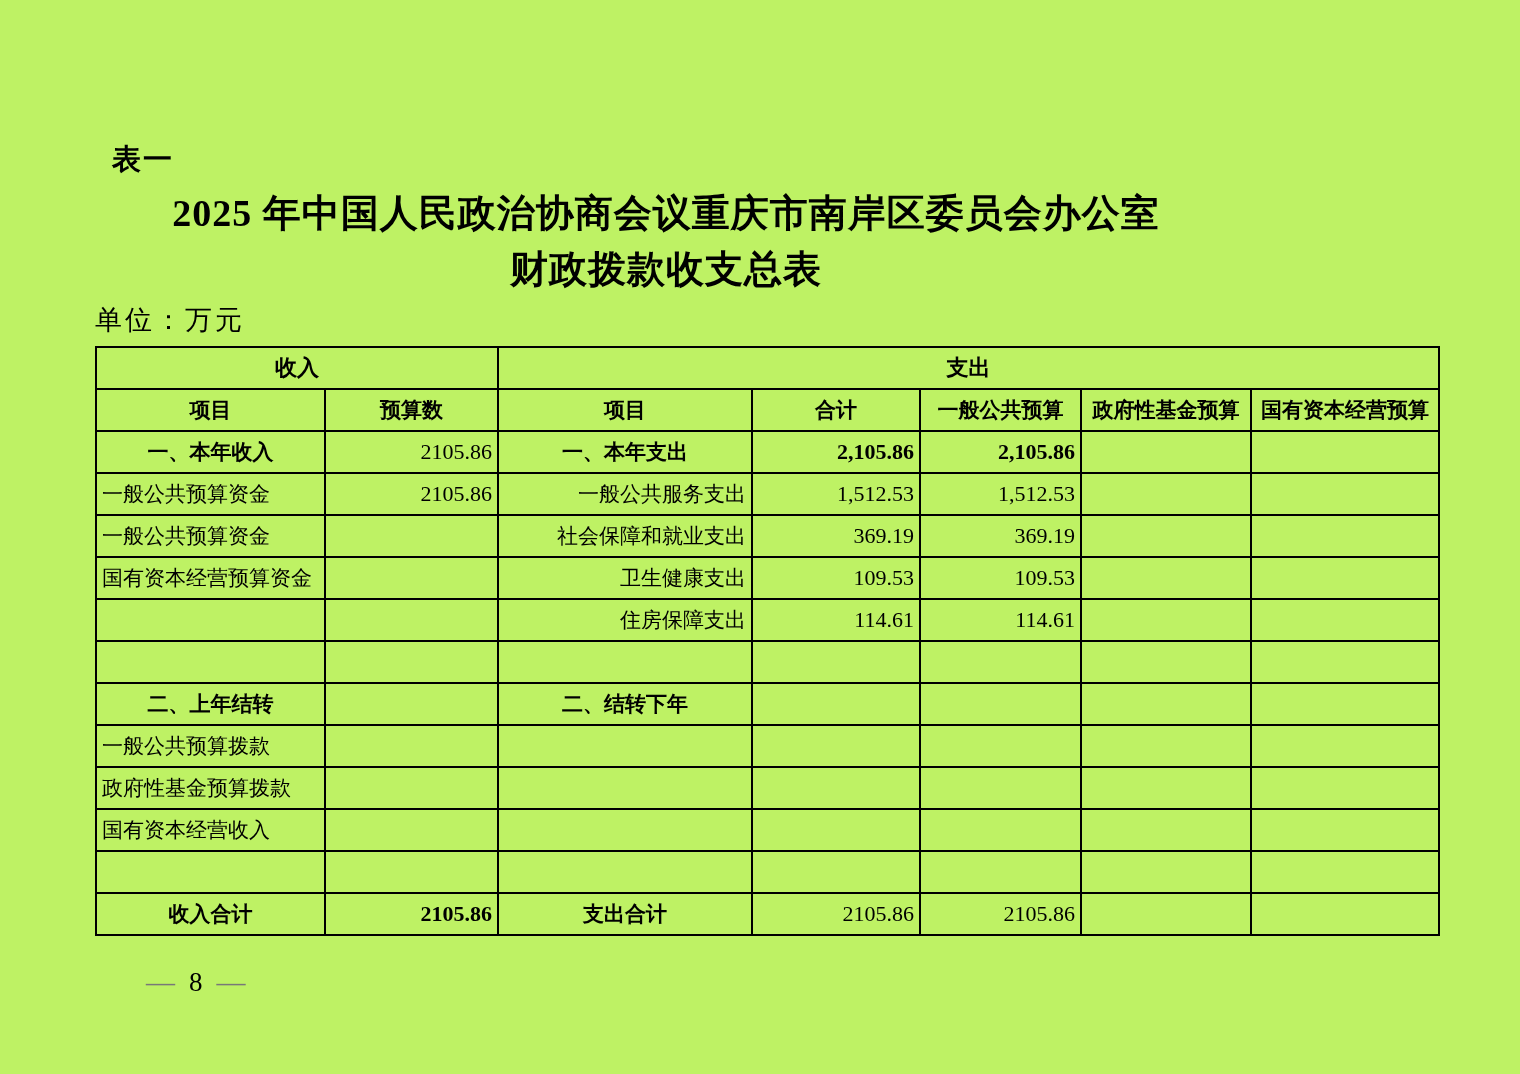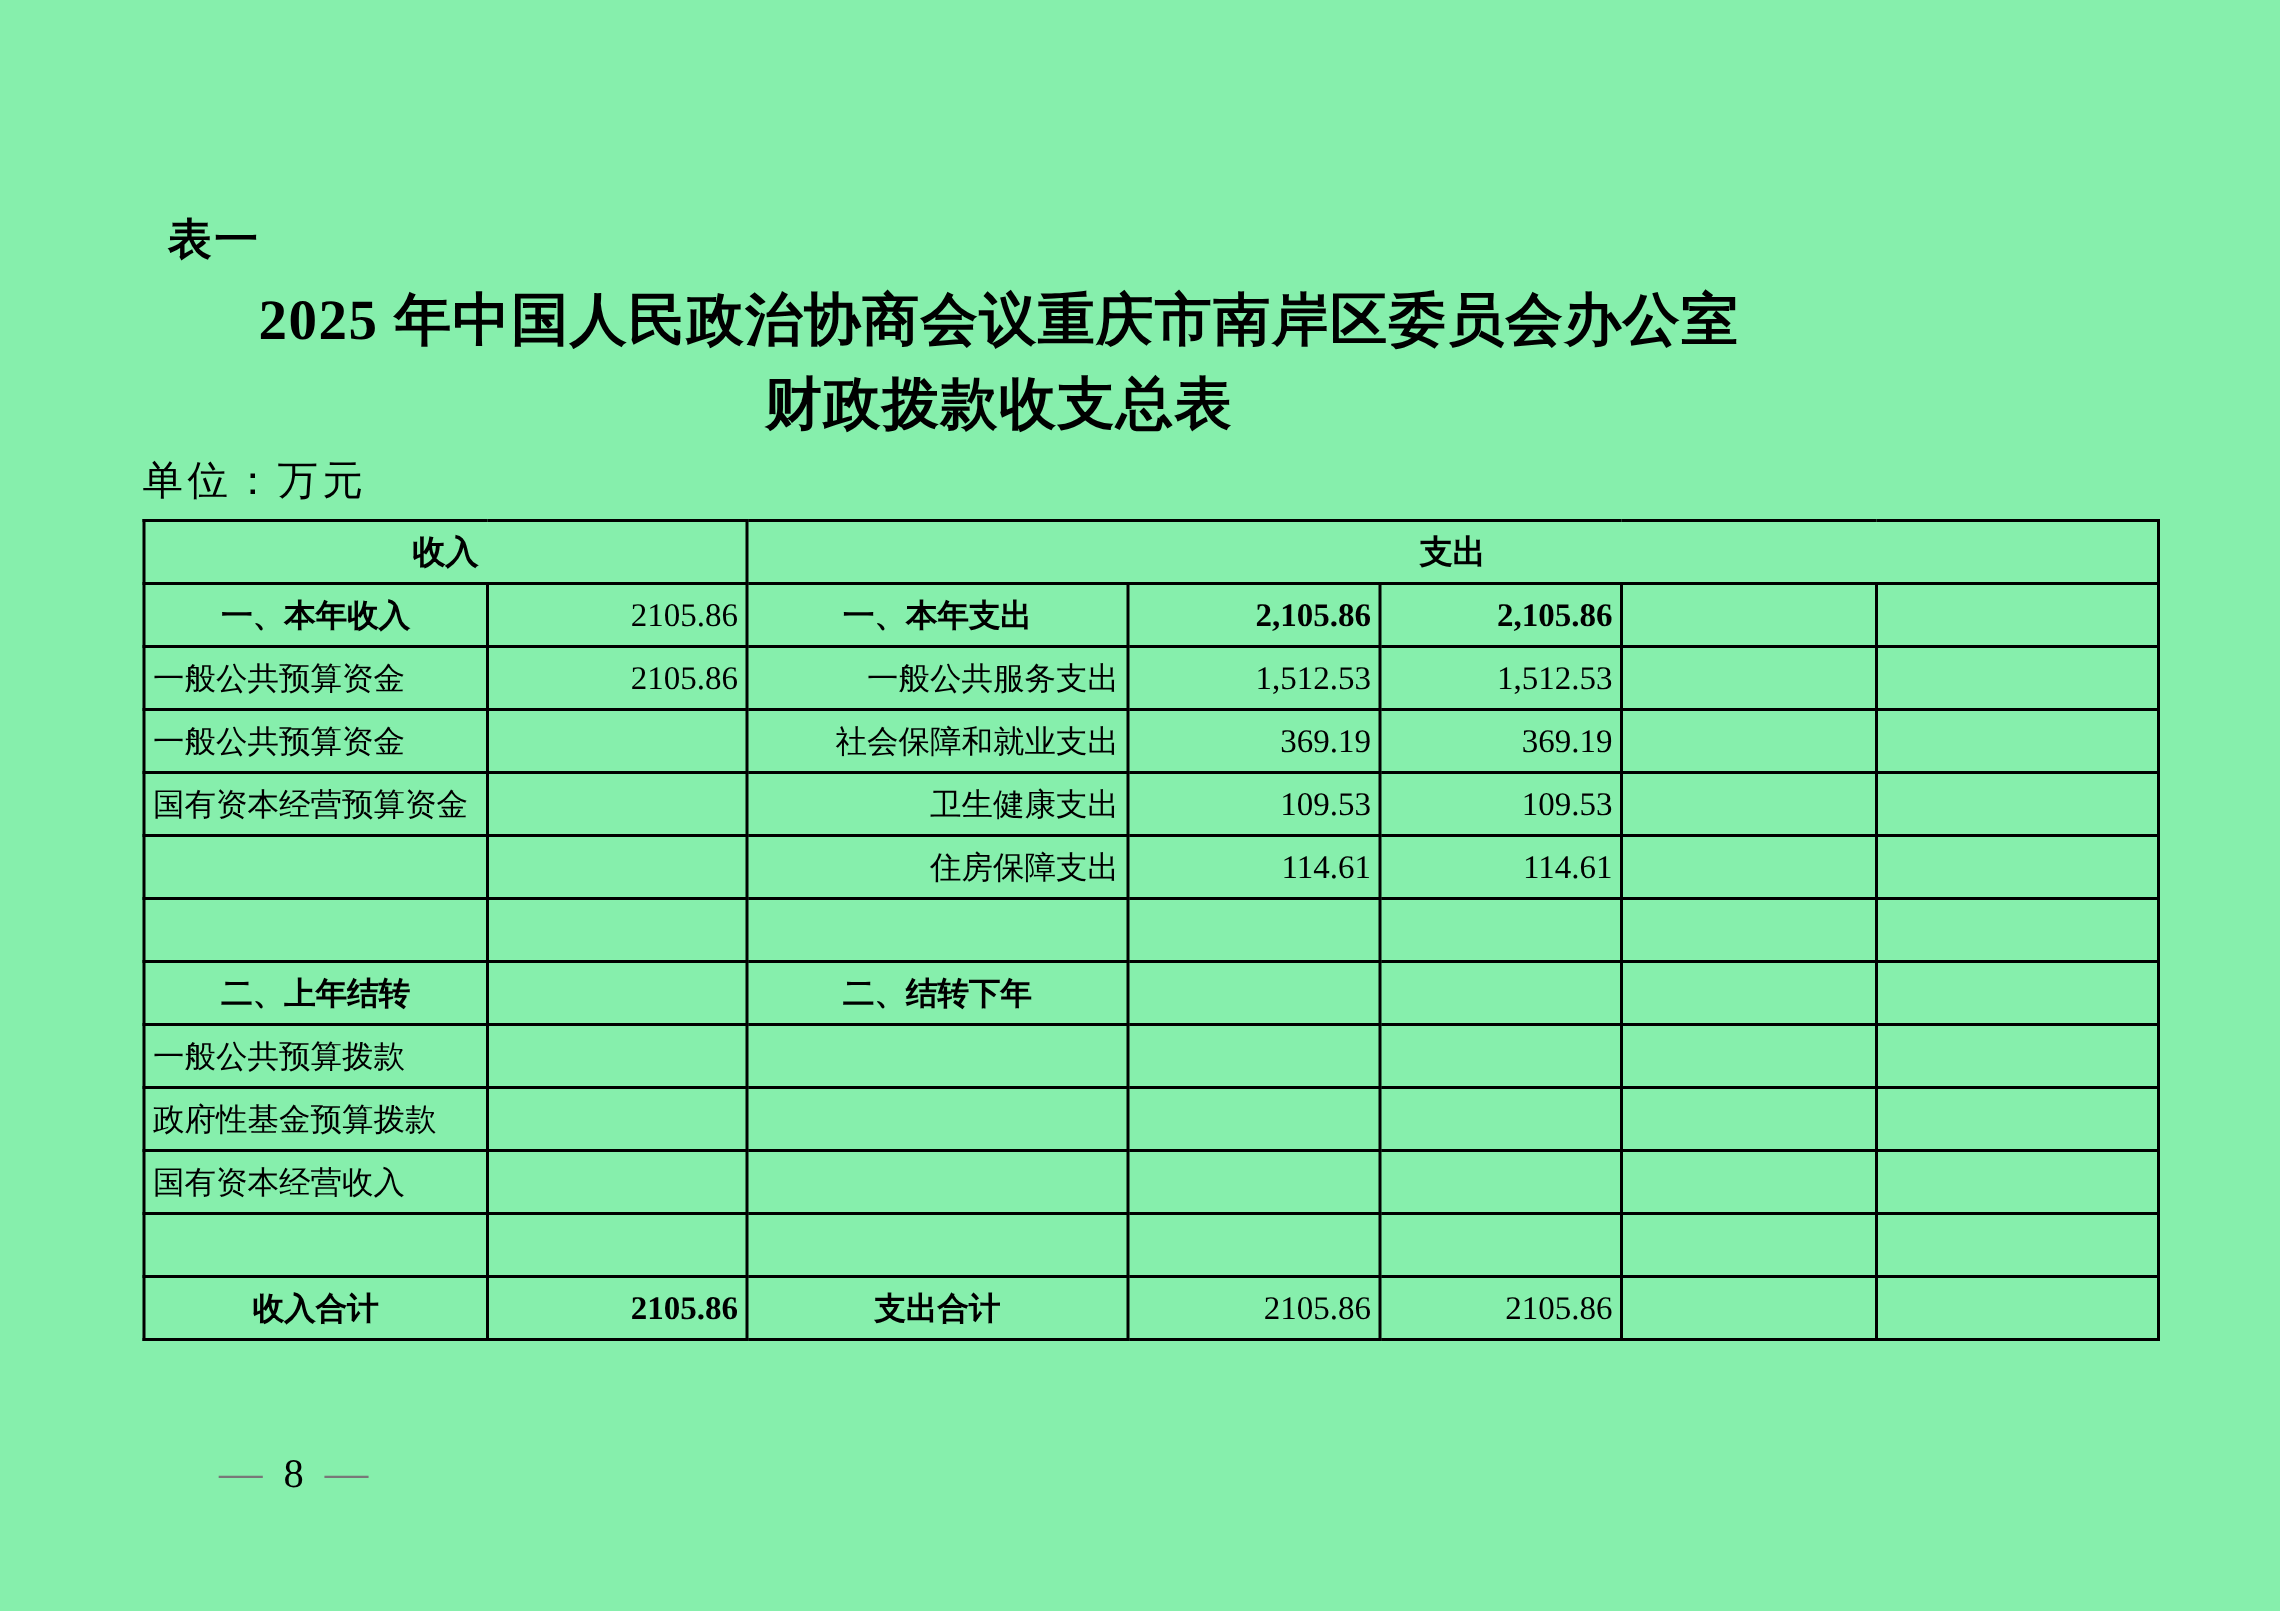--- a/index.html
+++ b/index.html
@@ -1,17 +1,17 @@
 <!DOCTYPE html>
 <html><head>
 <meta charset="utf-8">
 <style>
   html,body{margin:0;padding:0;background:#ffffff;}
   body{width:1520px;height:1074px;font-family:"Liberation Serif",serif;color:#000;}
-  .page{position:relative;width:1520px;height:1074px;background:#86efac;overflow:hidden;}
+  .page{position:relative;width:1520px;height:1074px;background:#bef264;overflow:hidden;}
   .table-label{position:absolute;left:112px;top:140px;font-family:"Liberation Sans",sans-serif;
     font-weight:bold;font-size:29px;letter-spacing:2px;}
   .doc-title{position:absolute;left:0;width:1332px;text-align:center;font-weight:bold;
     font-size:38px;font-family:"Liberation Serif",serif;letter-spacing:1px;white-space:nowrap;}
   .t1{top:188px;} .t2{top:244px;}
   .unit-row{position:absolute;left:95px;top:302px;width:1343px;text-align:left;
     font-size:27px;padding-right:25px;box-sizing:border-box;letter-spacing:3px;}
   table.budget{position:absolute;left:95px;top:346px;width:1343px;border-collapse:collapse;
     table-layout:fixed;padding-left:28px;}
   table.budget th,table.budget td{border:2px solid #000;height:42px;padding:0 5px;
@@ -48,20 +48,29 @@
         <col style="width:254px">
       <col style="width:168px">
         <col style="width:161px">
         <col style="width:170px">
         <col style="width:188px">
     </colgroup>
     <tbody>
       <tr>
         <th class="gh" colspan="2">收入</th>
         <th class="gh" colspan="5">支出</th>
+      </tr>
+      <tr>
+        <th class="ch">项目</th>
+        <th class="ch">预算数</th>
+        <th class="ch">项目</th>
+        <th class="ch">合计</th>
+        <th class="ch">一般公共预算</th>
+        <th class="ch">政府性基金预算</th>
+        <th class="ch">国有资本经营预算</th>
       </tr>
 
       <tr>
         <td class="tc b">一、本年收入</td>
         <td class="num">2105.86</td>
         <td class="tc b">一、本年支出</td>
         <td class="num b">2,105.86</td>
         <td class="num b">2,105.86</td>
         <td></td>
         <td></td>

